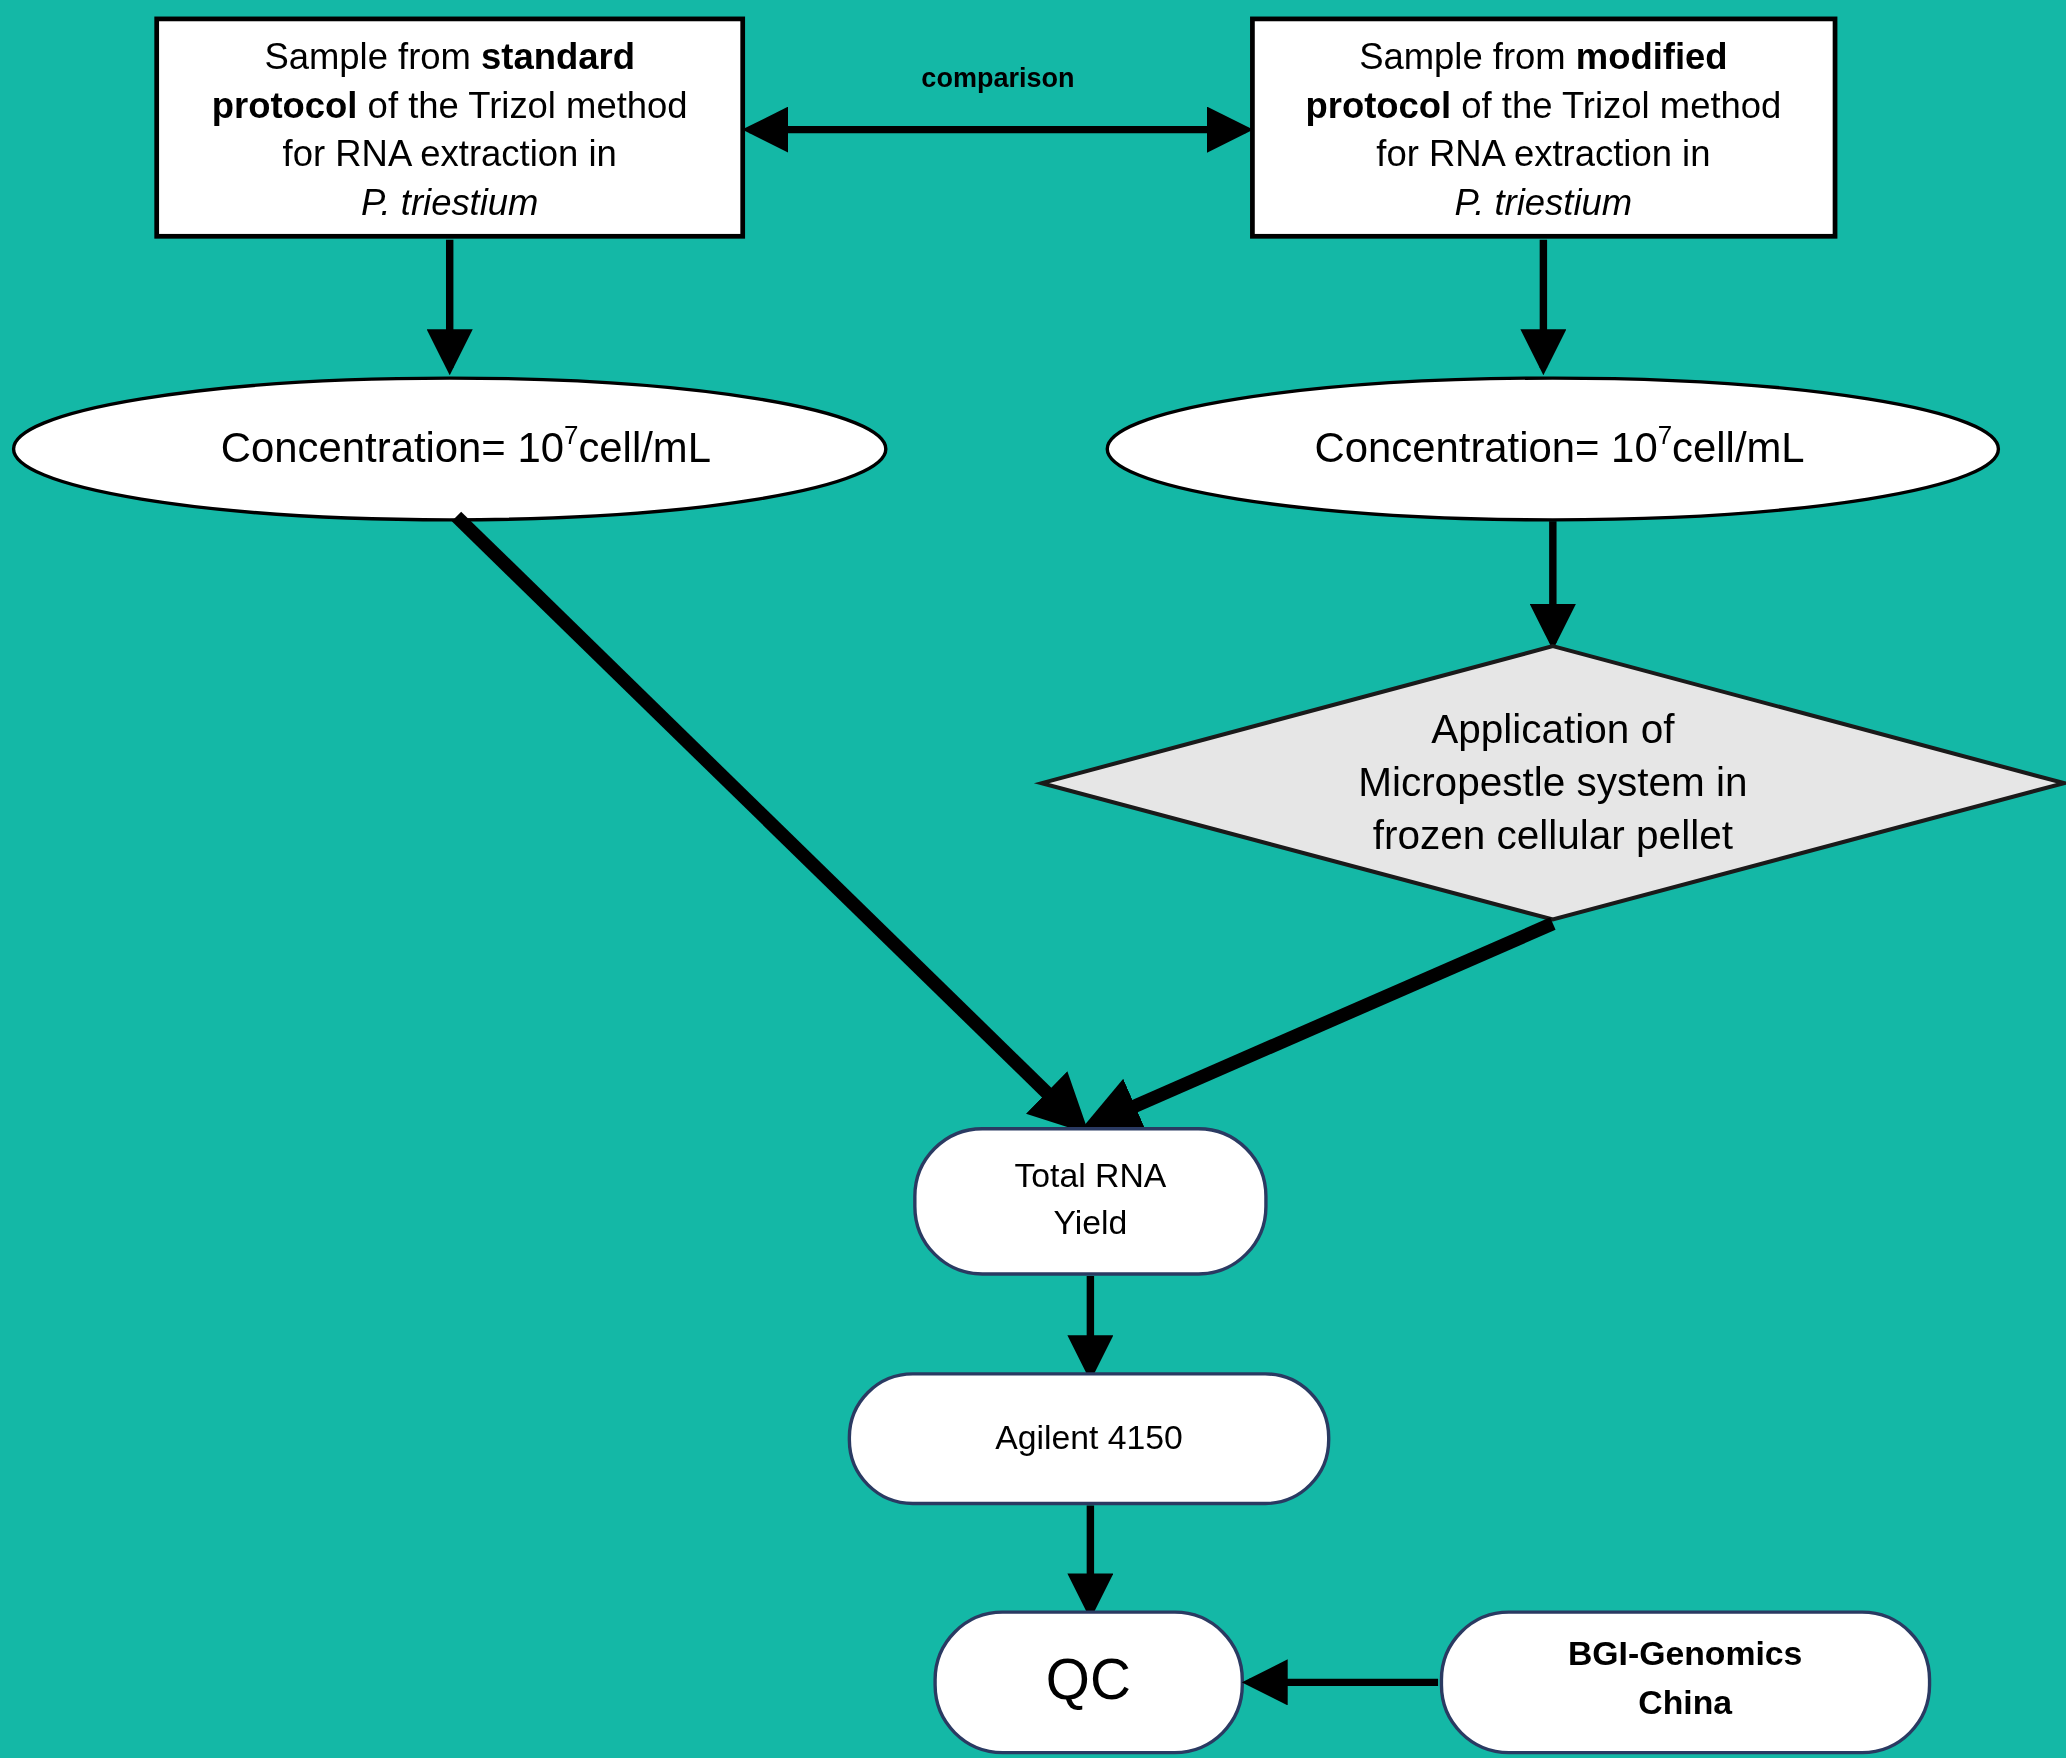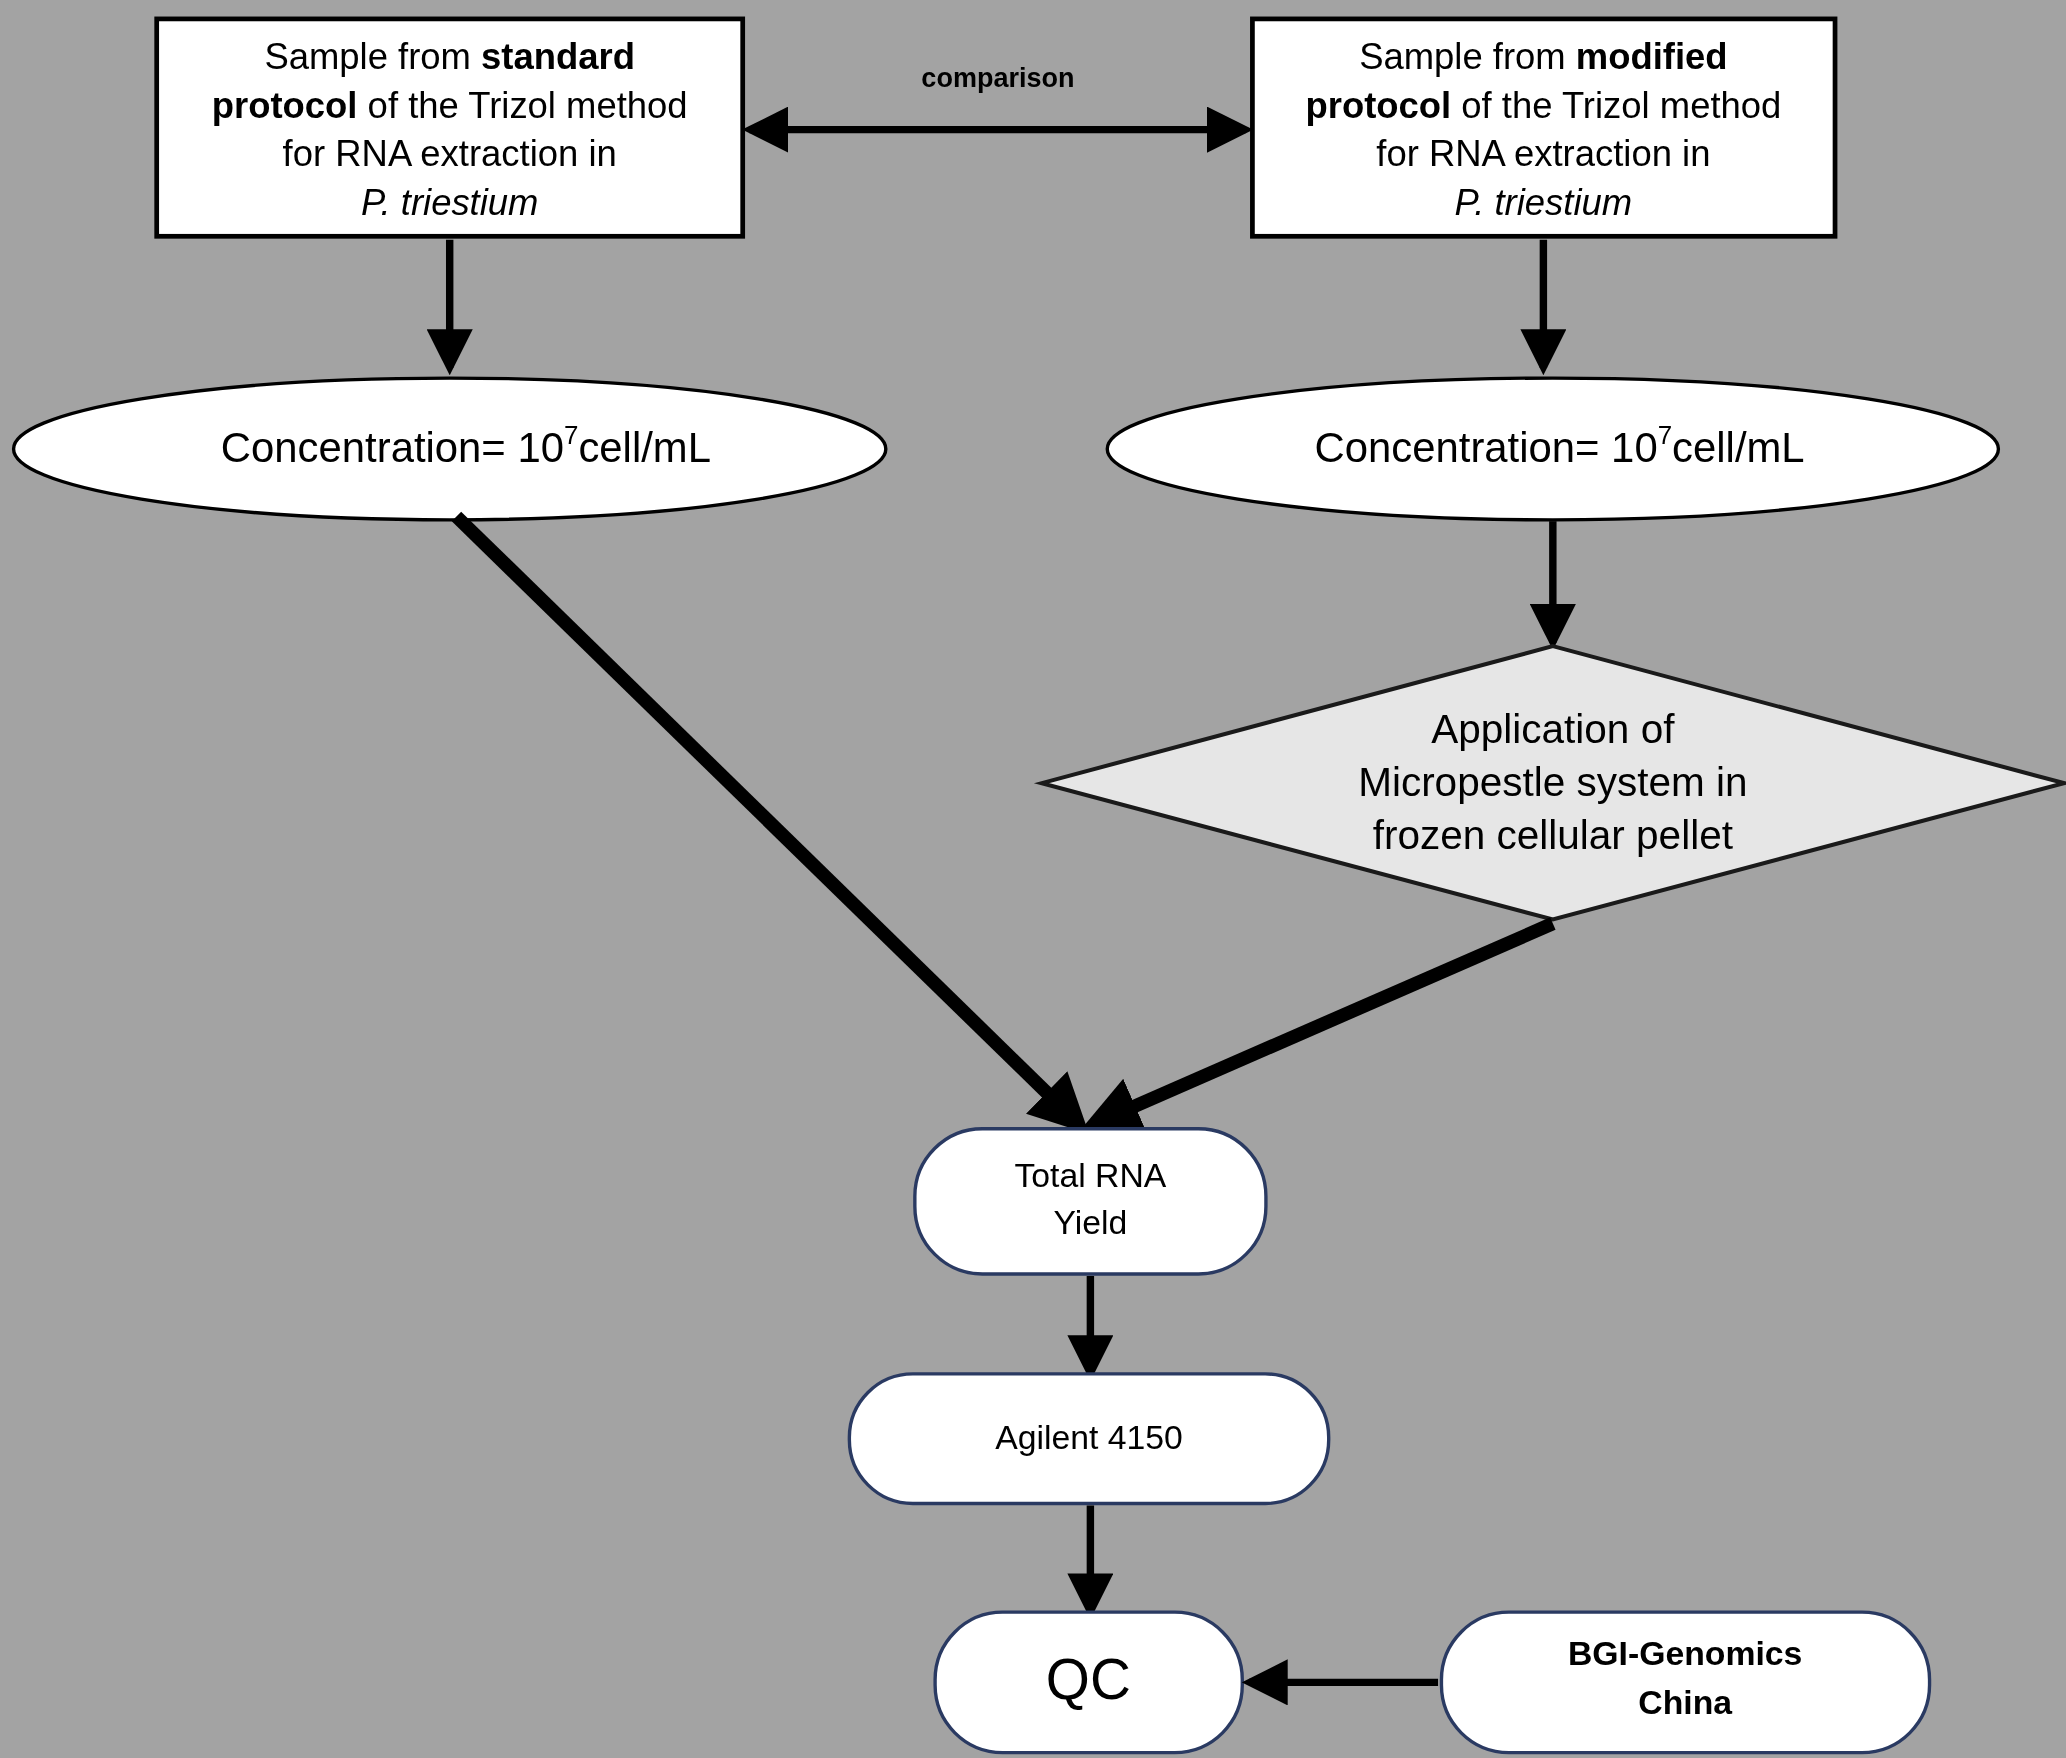--- a/index.html
+++ b/index.html
@@ -10,21 +10,21 @@
   body {
     width: 2066px;
     height: 1758px;
     font-family: "Liberation Sans", sans-serif;
     overflow: hidden;
   }
   #stage {
     position: relative;
     width: 2066px;
     height: 1758px;
-    background: #a3a3a3;
+    background: #14b8a6;
   }
   svg#canvas {
     position: absolute;
     left: 0;
     top: 0;
     width: 2066px;
     height: 1758px;
     display: block;
   }
   .node-text {

